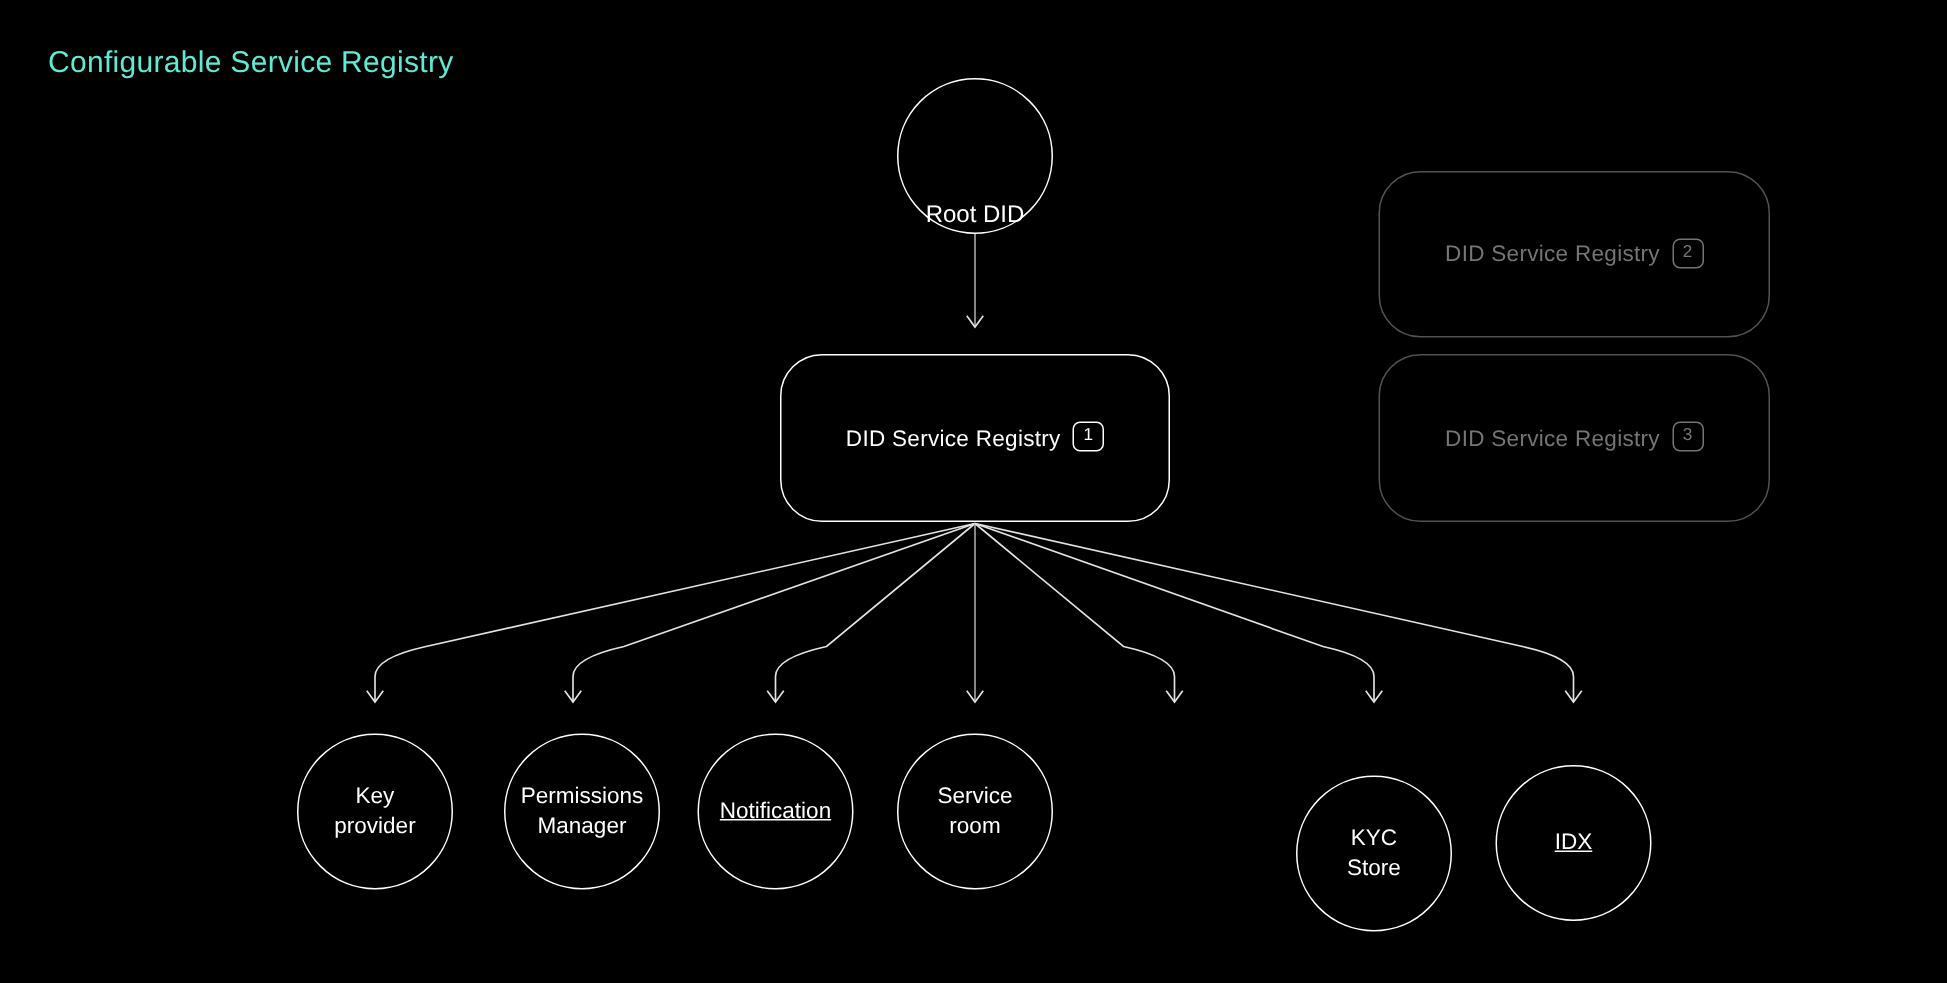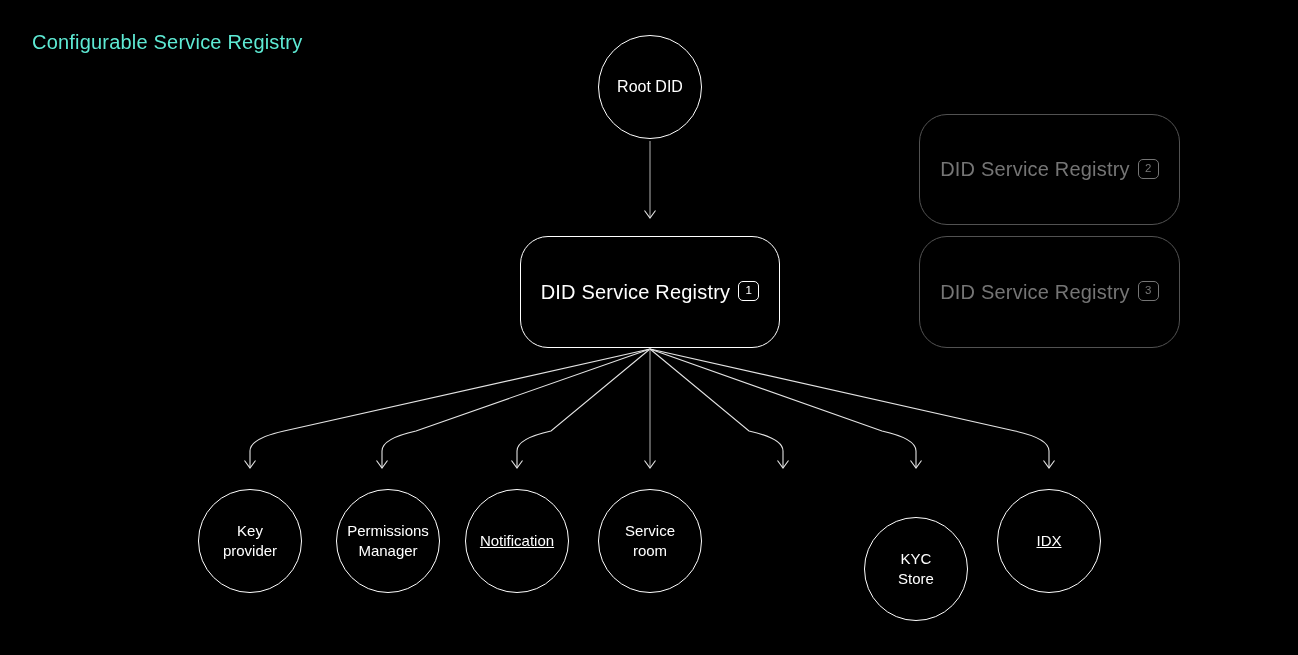--- a/index.html
+++ b/index.html
@@ -43,21 +43,21 @@
     justify-content: center;
     text-align: center;
     box-sizing: border-box;
     background: #000000;
   }
   .node-circle .node-label {
     font-size: 15px;
     line-height: 1.35;
     white-space: pre-line;
   }
-  .root-circle { left: 598px; top: 35px; }
+  .root-circle { left: 598px; top: 52px; align-items: flex-end; }
   .root-circle .node-label { font-size: 16px; }
 
   .registry-box {
     position: absolute;
     box-sizing: border-box;
     border-radius: 28px;
     display: flex;
     align-items: center;
     justify-content: center;
     background: #000000;
@@ -68,21 +68,21 @@
     color: #ffffff;
   }
   .registry-box.dim {
     border: 1px solid #525252;
     color: #757575;
   }
   .registry-box.pos2 { left: 919px; top: 114px; width: 261px; height: 111px; }
   .registry-box.pos3 { left: 919px; top: 236px; width: 261px; height: 112px; }
 
   .registry-label {
-    font-size: 20px;
+    font-size: 15px;
     letter-spacing: 0.2px;
     white-space: nowrap;
   }
   .badge {
     display: inline-flex;
     align-items: center;
     justify-content: center;
     min-width: 13px;
     height: 18px;
     padding: 0 3px;
@@ -93,21 +93,21 @@
     line-height: 1;
     position: relative;
     top: -1px;
   }
   .svc-1 { left: 198px; top: 489px; justify-content: center; }
   .svc-2 { left: 336px; top: 489px; }
   .svc-3 { left: 465px; top: 489px; text-decoration: underline; }
   .svc-4 { left: 598px; top: 489px; }
   .svc-5 { left: 731px; top: 489px; }
   .svc-6 { left: 864px; top: 517px; }
-  .svc-7 { left: 997px; top: 489px; text-decoration: underline; }
+  .svc-7 { left: 997px; top: 510px; text-decoration: underline; }
 </style>
 </head>
 <body>
 
 <div class="canvas">
 
   <div class="diagram-title">Configurable Service Registry</div>
 
   <svg class="arrows" viewBox="0 0 1298 655" xmlns="http://www.w3.org/2000/svg" aria-hidden="true">
     <g fill="none" stroke="#e3e3e3" stroke-width="1.1">

